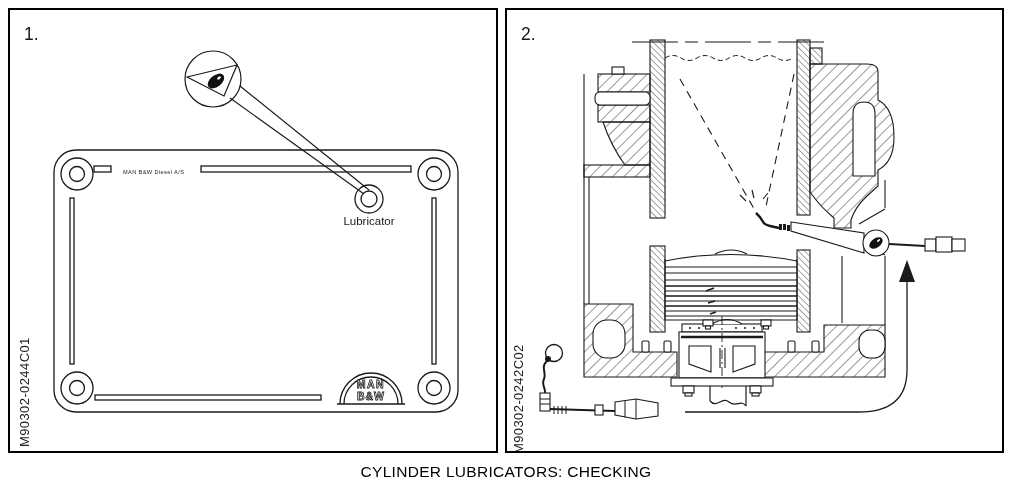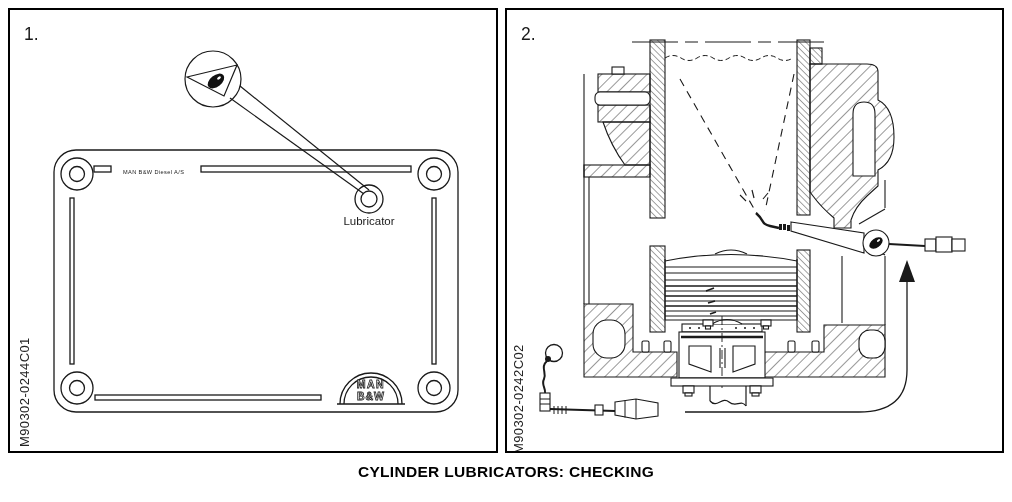--- a/index.html
+++ b/index.html
@@ -4,21 +4,21 @@
 <style>
   html,body{margin:0;padding:0;background:#ffffff;}
   .page{position:relative;width:1012px;height:502px;background:#ffffff;overflow:hidden;
         font-family:"Liberation Sans",sans-serif;}
   .panel{position:absolute;top:8px;height:445px;border:2px solid #000;background:#fff;box-sizing:border-box;}
   #panel1{left:8px;width:490px;}
   #panel2{left:505px;width:499px;}
   .panel svg{display:block;width:100%;height:100%;}
   svg text{font-family:"Liberation Sans",sans-serif;}
   .caption{position:absolute;top:463px;left:0;width:1012px;text-align:center;
-           font-size:15.5px;font-weight:bold;color:#000;letter-spacing:0.3px;}
+           font-size:15.5px;font-weight:normal;color:#000;letter-spacing:0.3px;}
 </style>
 </head>
 <body>
 
 <div class="page">
 
   <div class="panel" id="panel1">
     <svg viewBox="0 0 486 441">
       <text x="14" y="30" font-size="17.5" fill="#1a1a1a">1.</text>
       <text transform="translate(19 437) rotate(-90)" font-size="13" letter-spacing="0.4" fill="#222">M90302-0244C01</text>

